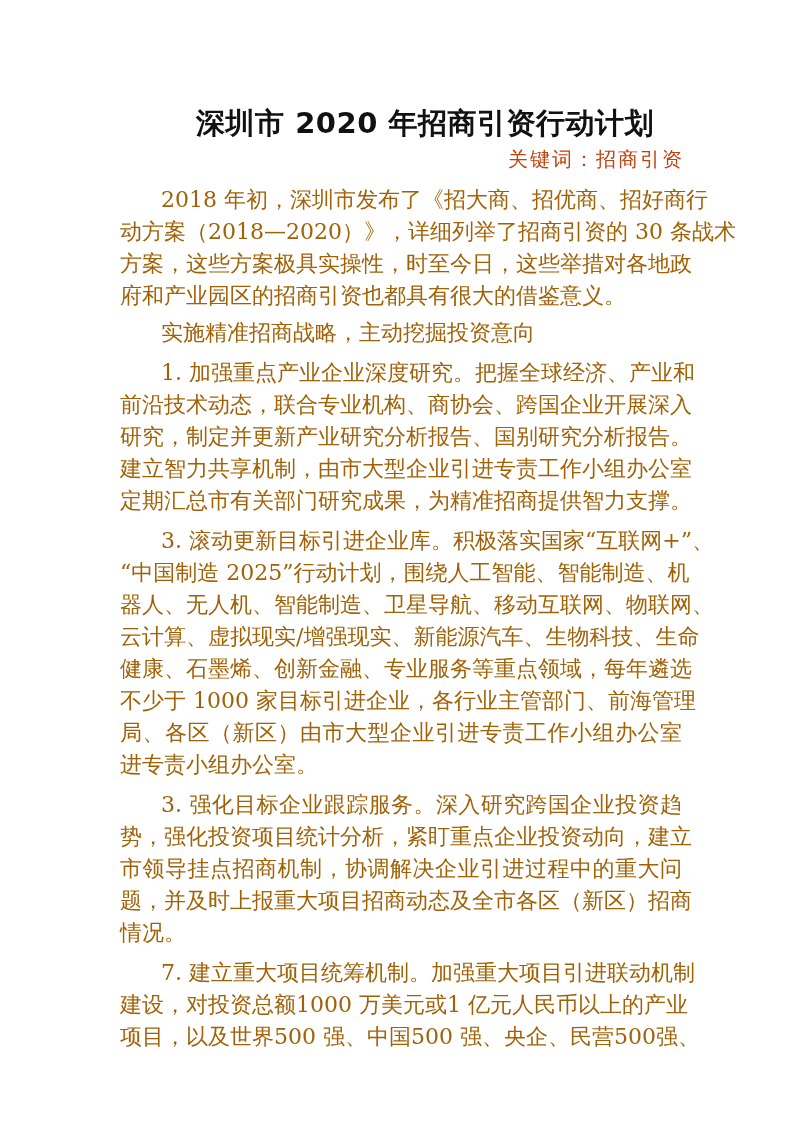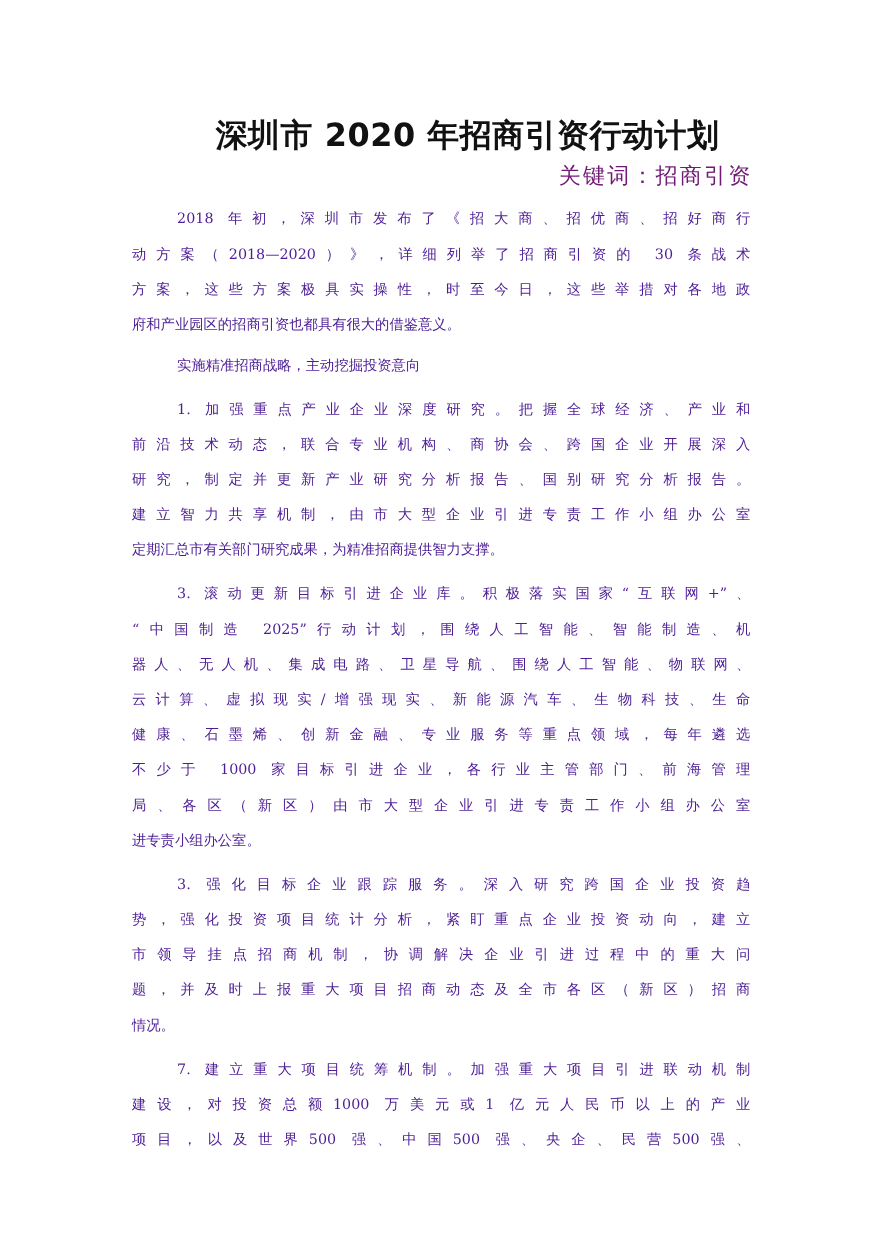--- a/index.html
+++ b/index.html
@@ -33,32 +33,32 @@
       padding-left: 50px;
       box-sizing: border-box;
       color: #111;
     }
     .keywords {
       position: absolute;
       top: 146px;
       right: 116px;
       font-size: 20px;
       letter-spacing: 2px;
-      color: #701a75;
+      color: #c2410c;
     }
     .line {
       position: absolute;
       left: 120px;
       width: 562px;
-      font-size: 13px;
+      font-size: 22px;
       line-height: 26px;
       white-space: nowrap;
       text-align: justify;
       text-align-last: justify;
-      color: #4c1d95;
+      color: #a16207;
     }
     .line.first {
       left: 161px;
       width: 521px;
     }
     .line.last {
       text-align-last: left;
     }
     .line.heading {
       left: 161px;
@@ -87,21 +87,21 @@
     <div class="line first" style="top:360px">1. 加强重点产业企业深度研究。把握全球经济、产业和</div>
     <div class="line" style="top:392px">前沿技术动态，联合专业机构、商协会、跨国企业开展深入</div>
     <div class="line" style="top:424px">研究，制定并更新产业研究分析报告、国别研究分析报告。</div>
     <div class="line" style="top:456px">建立智力共享机制，由市大型企业引进专责工作小组办公室</div>
     <div class="line last" style="top:488px">定期汇总市有关部门研究成果，为精准招商提供智力支撑。</div>
   </div>
 
   <div>
     <div class="line first" style="top:528px">3. 滚动更新目标引进企业库。积极落实国家“互联网+”、</div>
     <div class="line" style="top:560px">“中国制造 2025”行动计划，围绕人工智能、智能制造、机</div>
-    <div class="line" style="top:592px">器人、无人机、集成电路、卫星导航、围绕人工智能、物联网、</div>
+    <div class="line" style="top:592px">器人、无人机、智能制造、卫星导航、移动互联网、物联网、</div>
     <div class="line" style="top:624px">云计算、虚拟现实/增强现实、新能源汽车、生物科技、生命</div>
     <div class="line" style="top:656px">健康、石墨烯、创新金融、专业服务等重点领域，每年遴选</div>
     <div class="line" style="top:688px">不少于 1000 家目标引进企业，各行业主管部门、前海管理</div>
     <div class="line" style="top:720px">局、各区（新区）由市大型企业引进专责工作小组办公室</div>
     <div class="line last" style="top:752px">进专责小组办公室。</div>
   </div>
 
   <div>
     <div class="line first" style="top:792px">3. 强化目标企业跟踪服务。深入研究跨国企业投资趋</div>
     <div class="line" style="top:824px">势，强化投资项目统计分析，紧盯重点企业投资动向，建立</div>

